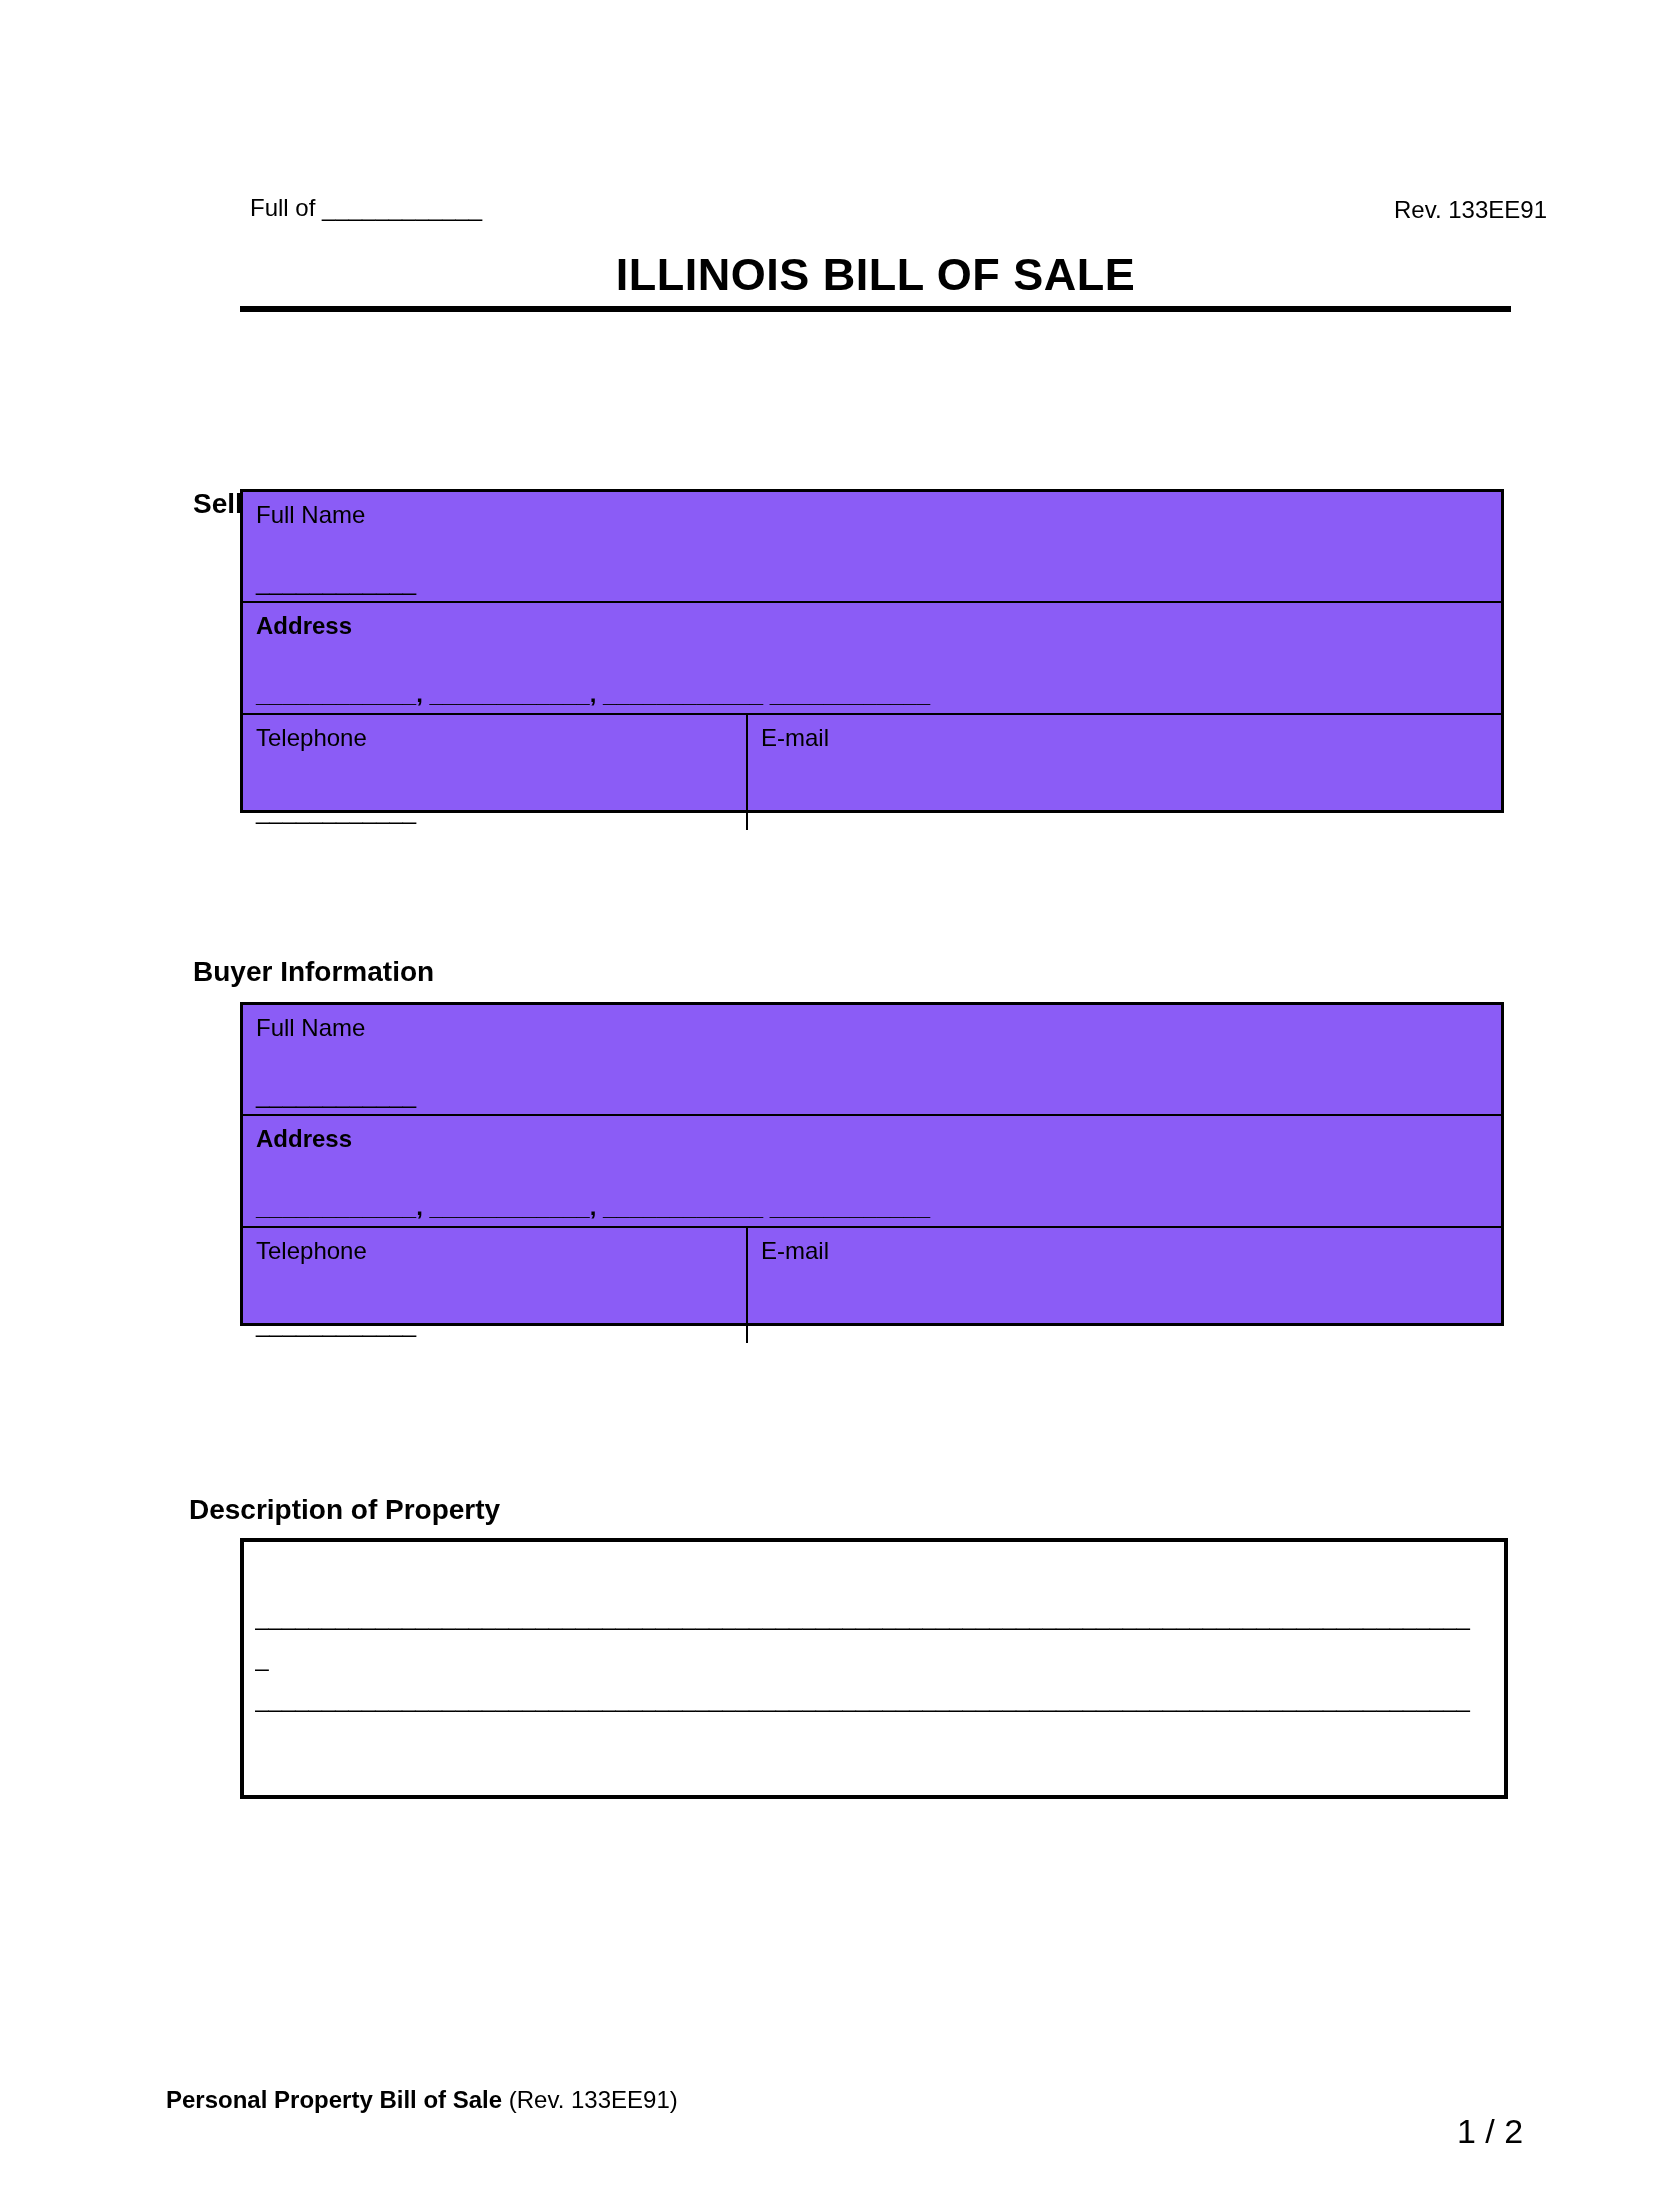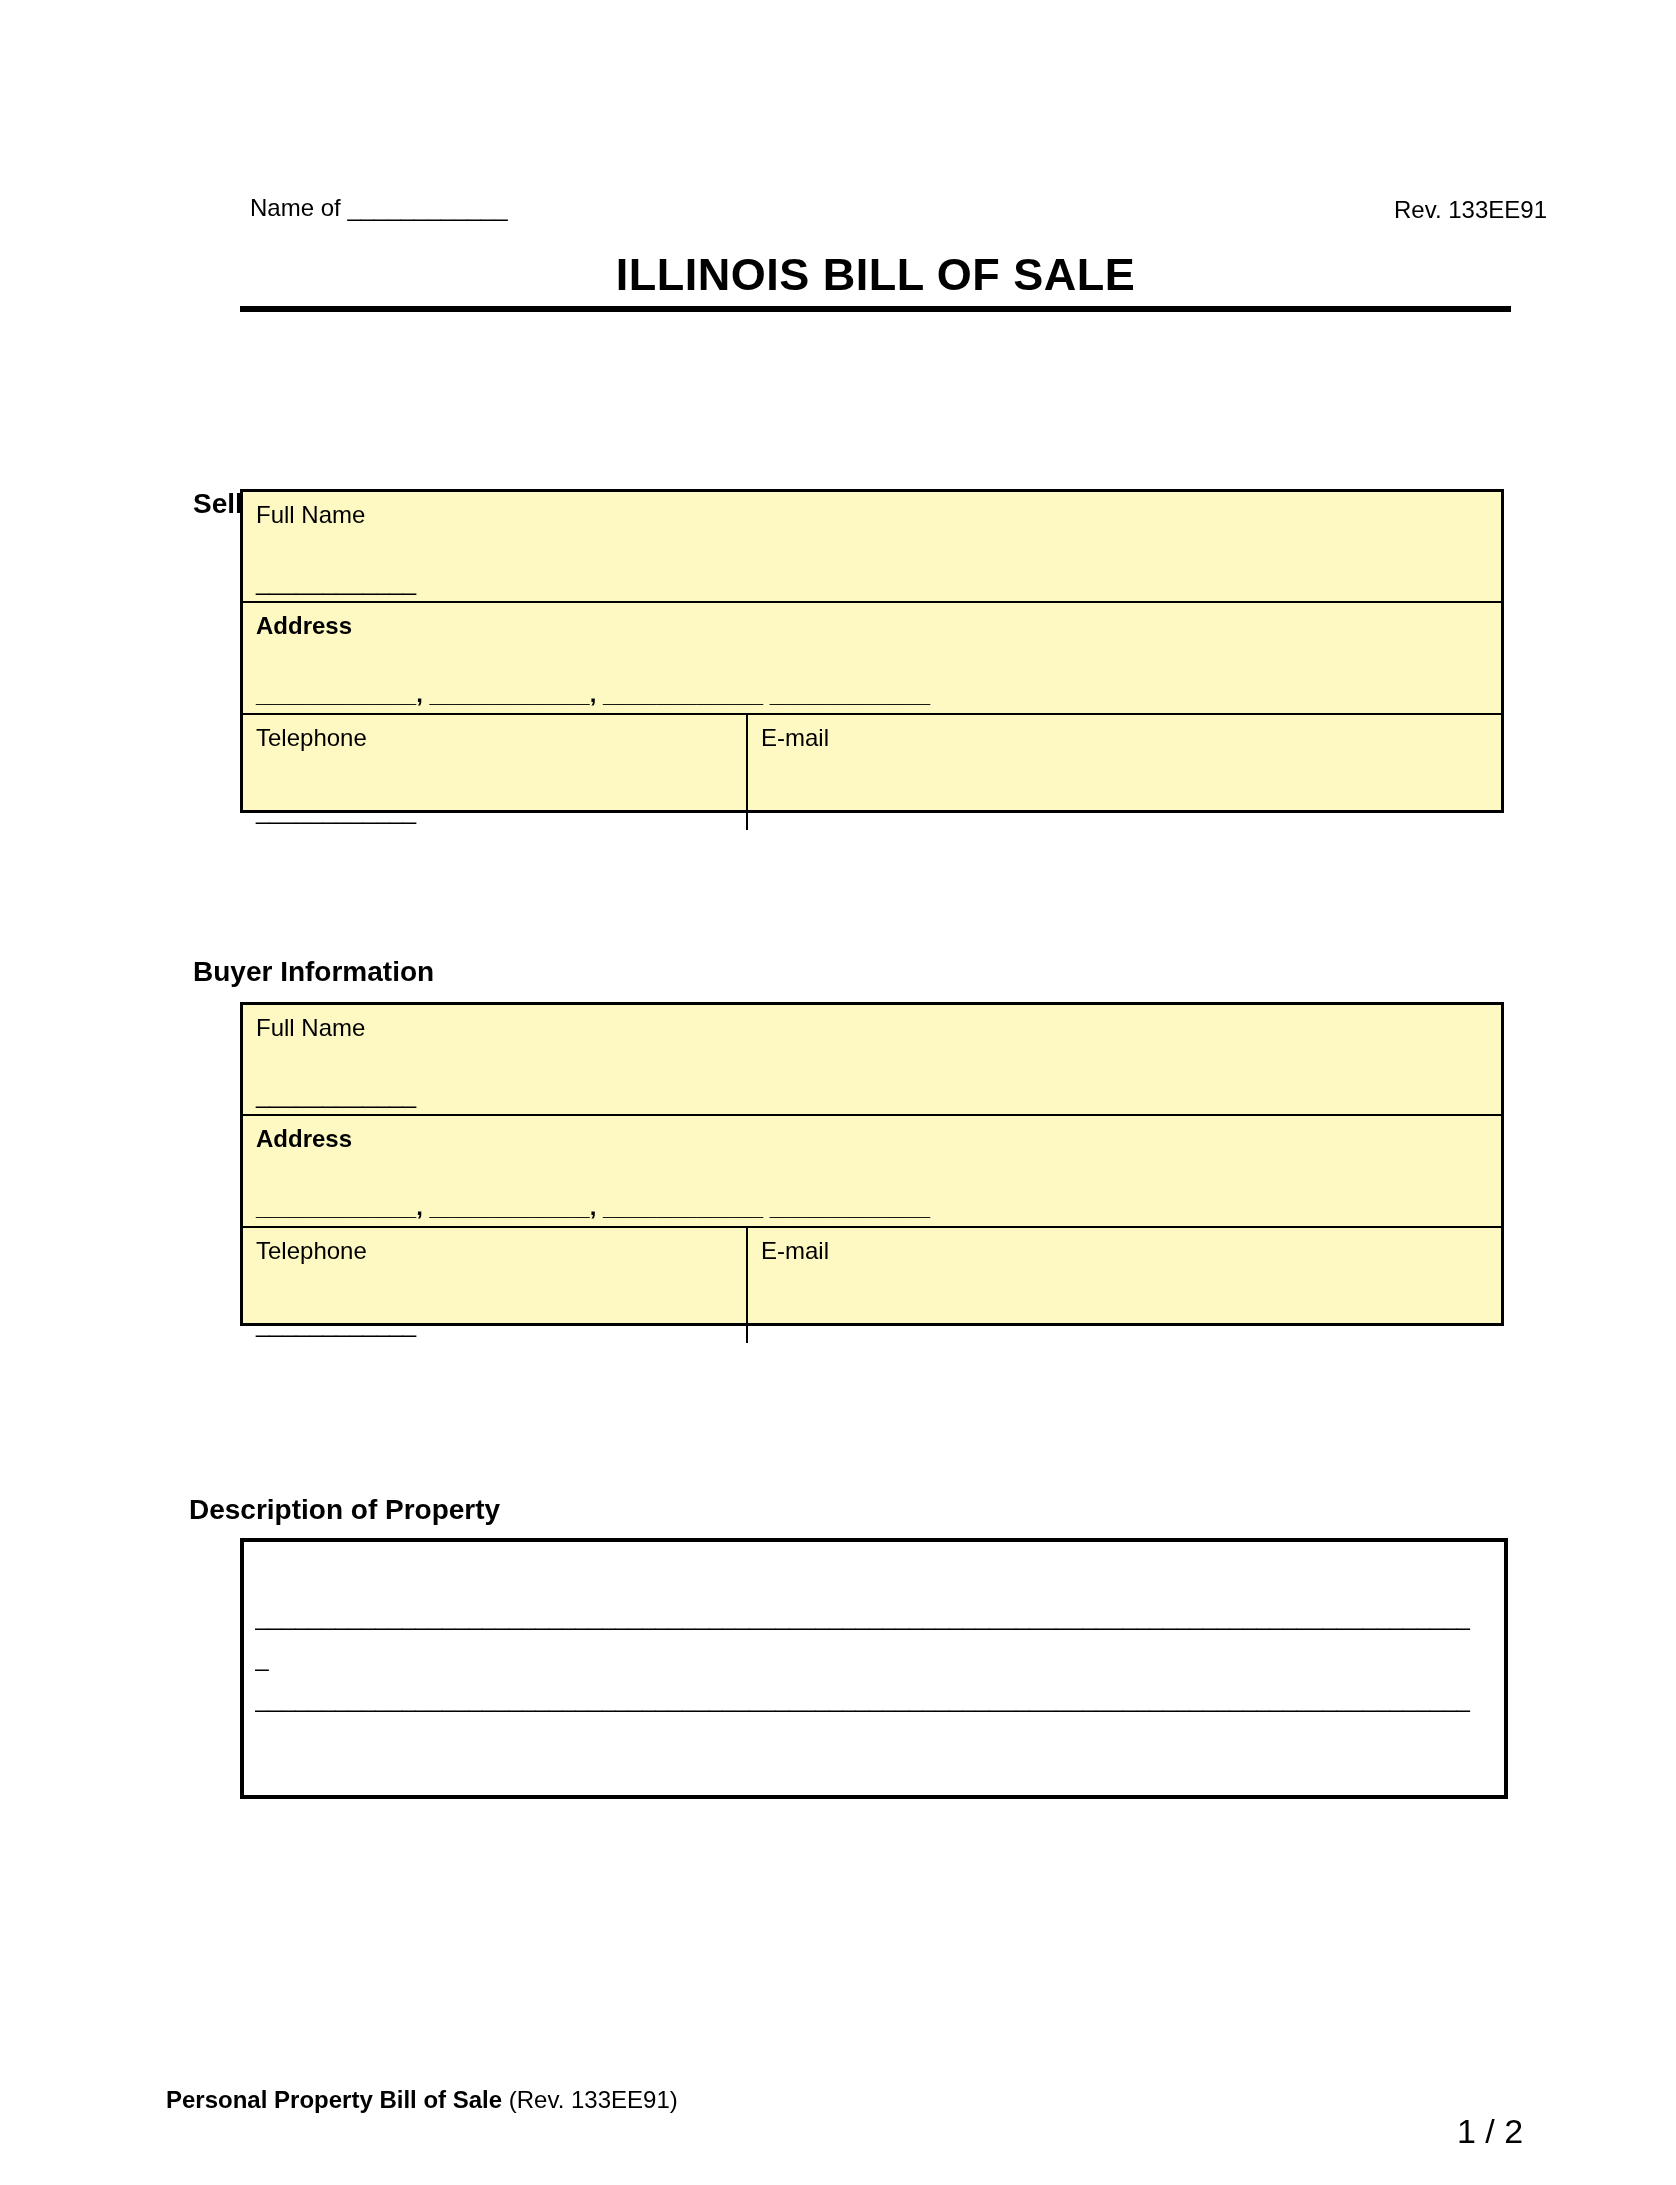--- a/index.html
+++ b/index.html
@@ -17,21 +17,21 @@
   .page-title {
     left: 240px; top: 252px; width: 1271px;
     font-size: 45px; font-weight: bold; text-align: center;
     letter-spacing: 0.5px; line-height: 1; white-space: nowrap;
   }
   .title-rule { left: 240px; top: 306px; width: 1271px; height: 5.6px; background: #000000; }
   .section-heading { font-size: 28px; font-weight: bold; line-height: 1; white-space: nowrap; }
 
   .info-table {
     left: 240px; width: 1264px; height: 324px;
-    border: 3.7px solid #000000; background: #fef9c3; text-align: right;
+    border: 3.7px solid #000000; background: #8b5cf6; text-align: right;
   }
   .tbl-row { position: relative; width: 100%; }
   .row-name { height: 111px; border-bottom: 2.8px solid #000000; }
   .row-address { height: 112px; border-bottom: 2.8px solid #000000; font-weight: bold; }
   .row-contact { height: 115px; display: flex; }
   .cell { position: relative; height: 100%; }
   .cell-phone { width: 505px; border-right: 2.8px solid #000000; }
   .cell-email { flex: 1; }
   .cell-label { position: absolute; left: 13px; top: 11.2px; font-size: 24px; line-height: 1; white-space: nowrap; }
   .cell-blank { position: absolute; left: 13px; bottom: 7.5px; font-size: 24px; line-height: 1; white-space: nowrap; }
@@ -46,21 +46,21 @@
     white-space: nowrap; overflow: hidden; width: 1232px;
   }
   .footer-line { left: 166px; top: 2088px; font-size: 24px; line-height: 1; white-space: nowrap; }
   .footer-bold { font-weight: bold; }
   .page-number { left: 1457px; top: 2114px; font-size: 34px; line-height: 1; white-space: nowrap; }
 </style>
 </head>
 <body>
 
 <div class="abs doc-text" style="left:250px; top:196px;">
-  <span>Name of</span>
+  <span>Full of</span>
   <span>____________</span>
 </div>
 <div class="abs doc-text" style="left:1346px; top:198px;margin-left:48px;">Rev. 133EE91</div>
 
 <div class="abs page-title">ILLINOIS BILL OF SALE</div>
 <div class="abs title-rule"></div>
 
 <div class="abs section-heading" style="left:193px; top:446px;margin-top:44px;">Seller Information</div>
 <div class="abs info-table" style="top:489px;">
   <div class="tbl-row row-name">

